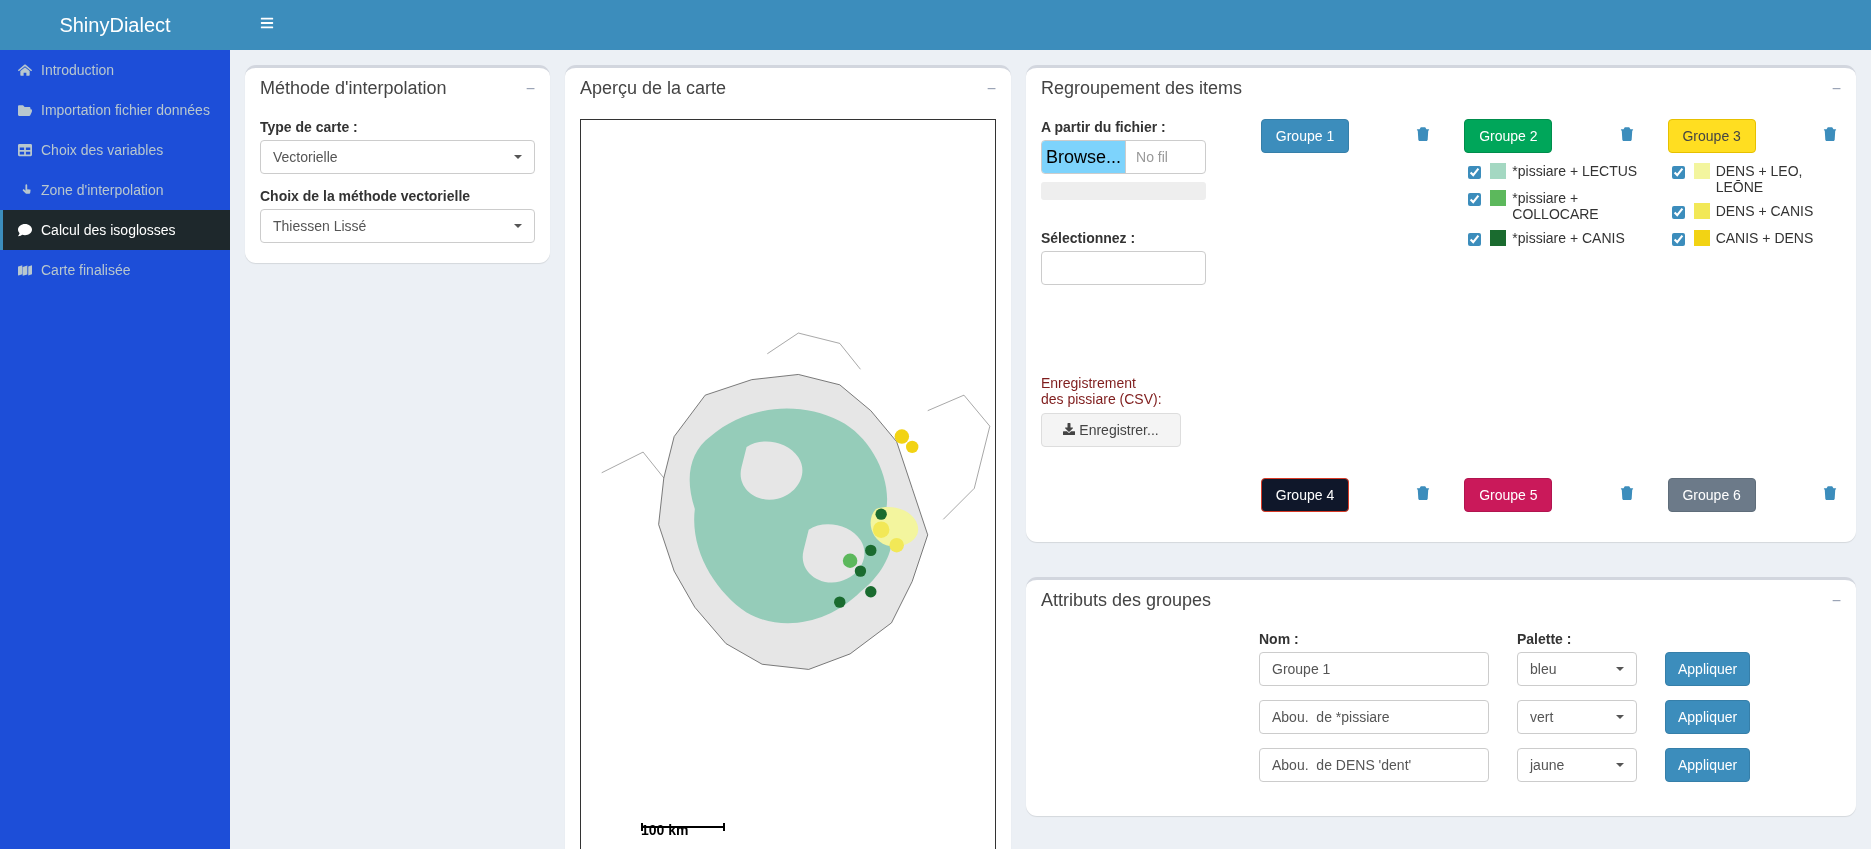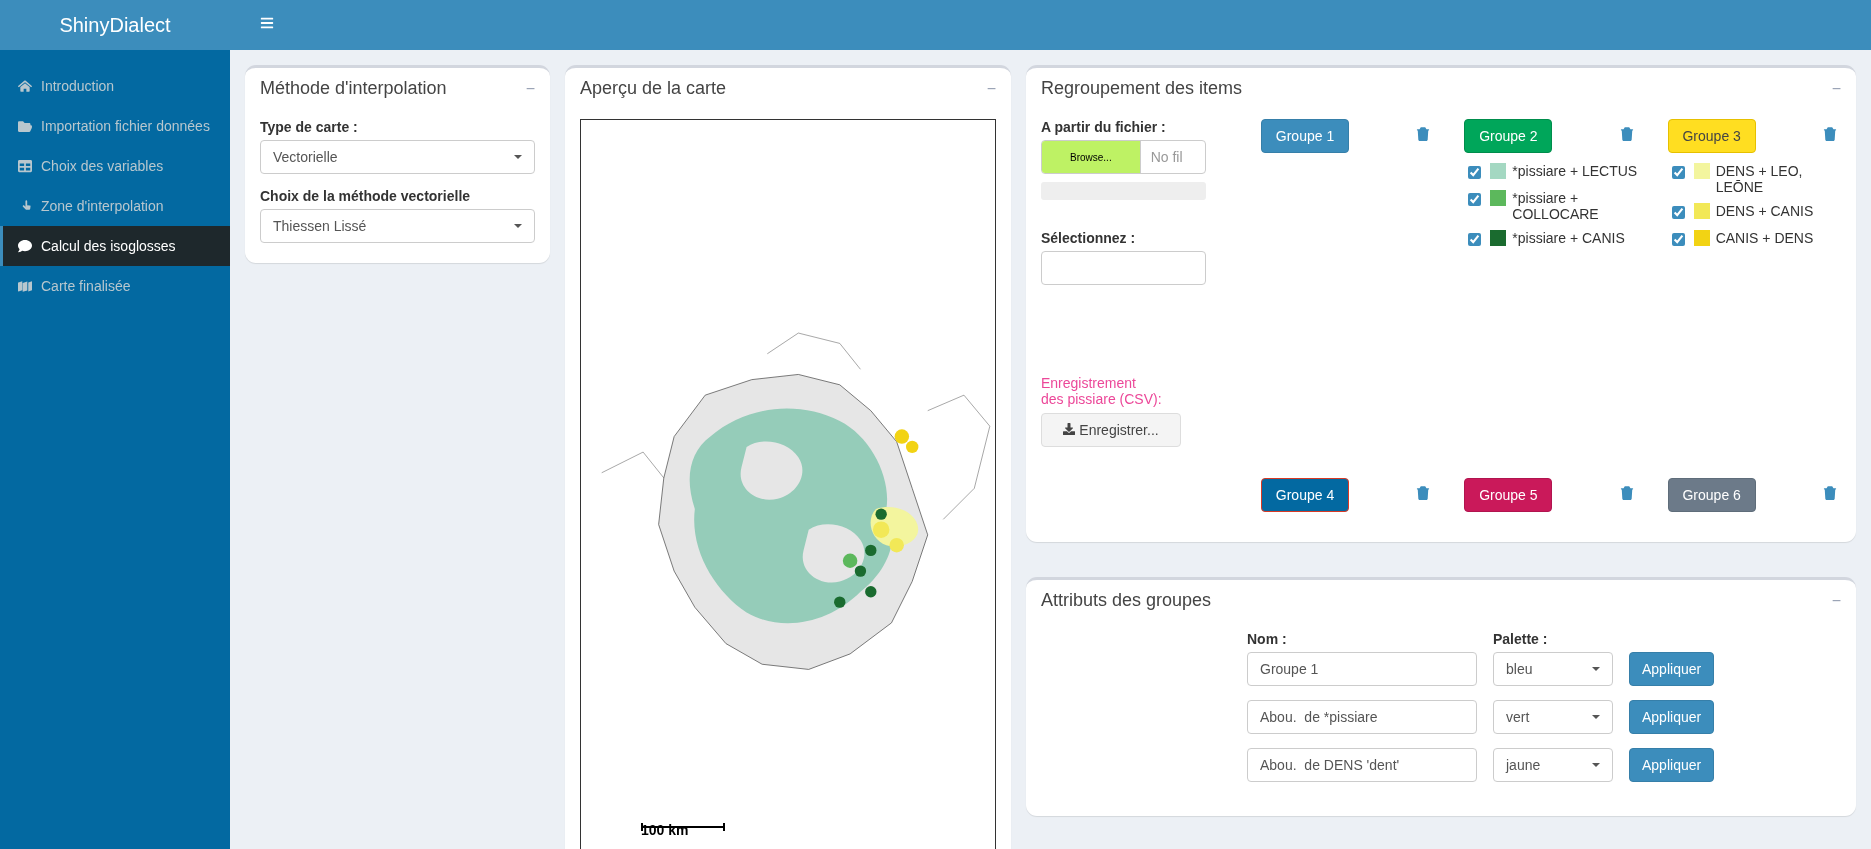--- a/index.html
+++ b/index.html
@@ -6,21 +6,21 @@
   html, body { margin: 0; padding: 0; height: 100%; font-family: "Helvetica Neue", Helvetica, Arial, sans-serif; font-size: 14px; }
   body { background: #ecf0f5; }
 
   
   .main-header { display: flex; height: 50px; position: fixed; top: 0; left: 0; right: 0; z-index: 1000; }
   .logo { width: 230px; background: #3c8dbc; color: #fff; font-size: 20px; font-weight: 400; display: flex; align-items: center; justify-content: center; }
   .navbar { flex: 1; background: #3c8dbc; display: flex; align-items: center; padding-left: 15px; }
   .sidebar-toggle { color: #fff; font-size: 16px; padding: 15px; cursor: pointer; }
 
   
-  .main-sidebar { position: fixed; top: 50px; left: 0; width: 230px; height: calc(100% - 50px); background: #0369a1; padding-top: 16px; }
+  .main-sidebar { position: fixed; top: 50px; left: 0; width: 230px; height: calc(100% - 50px); background: #1d4ed8; padding-top: 0; }
   .sidebar-menu { list-style: none; margin: 0; padding: 0; }
   .sidebar-menu li { display: flex; align-items: center; padding: 12px 15px; color: #b8c7ce; cursor: pointer; font-size: 14px; }
   .sidebar-menu li.active { color: #fff; border-left: 3px solid #3c8dbc; background: #1e282c; padding-left: 12px; }
   .sidebar-menu li .icon { width: 20px; margin-right: 6px; display: inline-flex; align-items: center; justify-content: center; font-size: 14px; }
   .sidebar-menu li .label { flex: 1; }
 
   
   .content-wrapper { margin-left: 230px; padding: 15px; padding-top: 65px; min-height: 100vh; }
   .row { display: flex; gap: 15px; align-items: flex-start; }
   .col-left { width: 305px; flex-shrink: 0; }
@@ -32,45 +32,45 @@
   .box-title { font-size: 18px; font-weight: 400; color: #444; }
   .box-tools { color: #97a0b3; font-size: 16px; cursor: pointer; }
   .box-body { padding: 10px 15px 20px; }
 
   label.control-label { font-weight: 700; display: block; margin-bottom: 5px; color: #333; }
   .form-control, .select-ctl { width: 100%; height: 34px; border: 1px solid #ccc; border-radius: 4px; padding: 6px 12px; background: #fff; font-size: 14px; color: #555; }
   .select-ctl { display: flex; align-items: center; justify-content: space-between; cursor: pointer; }
   .caret { width: 0; height: 0; border-left: 4px solid transparent; border-right: 4px solid transparent; border-top: 4px solid #555; }
 
   .file-input { display: flex; border: 1px solid #ccc; border-radius: 4px; overflow: hidden; width: 165px; height: 34px; }
-  .file-input .browse { background: #bef264; padding: 6px 28px; border-right: 1px solid #ccc; font-size: 10px; cursor: pointer; display:flex; align-items:center; }
+  .file-input .browse { background: #7dd3fc; padding: 6px 4px; border-right: 1px solid #ccc; font-size: 18px; cursor: pointer; display:flex; align-items:center; }
   .file-input .status { padding: 6px 10px; color: #999; font-size: 14px; flex: 1; overflow: hidden; white-space: nowrap; display:flex; align-items:center; }
   .file-progress { height: 18px; background: #eee; border-radius: 3px; margin-top: 8px; width: 165px; overflow: hidden; }
   .file-progress .bar { height: 100%; width: 0%; background: #3c8dbc; }
 
   .btn { display: inline-flex; align-items:center; justify-content:center; height: 34px; padding: 6px 12px; border-radius: 4px; font-size: 14px; cursor: pointer; border: 1px solid transparent; color: #fff; }
   .btn-primary { background: #3c8dbc; border-color: #367fa9; }
   .btn-default { background: #f4f4f4; color: #444; border-color: #ddd; }
   .btn-green  { background: #00a65a; border-color: #008d4c; }
   .btn-yellow2 { background: #ffde21; border: 1px solid #e6c000; color: #444; }
-  .btn-red    { background: #0369a1; border-color: #d73925; }
+  .btn-red    { background: #0f172a; border-color: #d73925; }
   .btn-magenta{ background: #ca195a; border-color: #b1154f; }
   .btn-slate  { background: #6c7a89; border-color: #5f6d7a; }
 
   .trash { color: #3c8dbc; cursor: pointer; font-size: 16px; padding: 0 4px; }
 
   .group-head { display: flex; align-items: center; gap: 10px; justify-content: space-between; margin-bottom: 10px; }
   .check-row { display: flex; align-items: flex-start; gap: 6px; margin-bottom: 8px; font-size: 14px; color: #333; }
   .check-row input { margin-top: 3px; accent-color: #3c8dbc; }
   .swatch { width: 16px; height: 16px; flex-shrink: 0; display: inline-block; }
 
   .reg-grid { display: grid; grid-template-columns: 190px 1fr 1fr 1fr; gap: 31px 30px; }
   .reg-col-a { grid-column: 1; }
 
-  .attr-row { display: grid; grid-template-columns: 190px 230px 120px auto; gap: 16px; align-items: end; margin-bottom: 14px; }
+  .attr-row { display: grid; grid-template-columns: 190px 230px 120px auto; gap: 28px; align-items: end; margin-bottom: 14px; }
   .attr-row .spacer { }
 
   .map-frame { border: 1px solid #333; background: #fff; position: relative; height: 780px; }
   .map-frame svg { width: 100%; height: 100%; display: block; }
   .scale-text { position: absolute; left: 60px; bottom: 60px; font-size: 14px; font-weight: 700; color: #000; }
   .scale-bar { position: absolute; left: 60px; bottom: 70px; width: 84px; height: 2px; background: #000; }
   .scale-bar::before, .scale-bar::after { content:''; position:absolute; top:-3px; width:2px; height:8px; background:#000; }
   .scale-bar::before { left:0; } .scale-bar::after { right:0; }
 
   .unicode-icon svg { width: 14px; height: 14px; fill: currentColor; }
@@ -231,21 +231,21 @@
               </div>
               <div class="file-progress">
                   <div class="bar"></div>
                 </div>
 
               <div style="height:30px"></div>
               <label class="control-label">Sélectionnez :</label>
               <input class="form-control" type="text" style="width: 165px;">
 
               <div style="height:90px"></div>
-              <div style="color:#ec4899;">
+              <div style="color:#7f1d1d;">
                 <div>Enregistrement</div>
                 <div>des pissiare (CSV):</div>
               </div>
               <div style="height:6px"></div>
               <button class="btn btn-default" style="width:140px">
                 <span class="save-icon">
                   <svg width="12" height="12" viewBox="0 0 512 512" fill="currentColor">
                       <path d="M216 0h80c13 0 24 11 24 24v168h88c18 0 27 21 14 34L273 374c-9 9-25 9-34 0L90 226c-13-13-4-34 14-34h88V24c0-13 11-24 24-24zM512 376v112c0 13-11 24-24 24H24c-13 0-24-11-24-24V376c0-13 11-24 24-24h147l49 49c20 20 53 20 73 0l49-49h147c13 0 24 11 24 24z"></path>
                     </svg>
                 </span>

